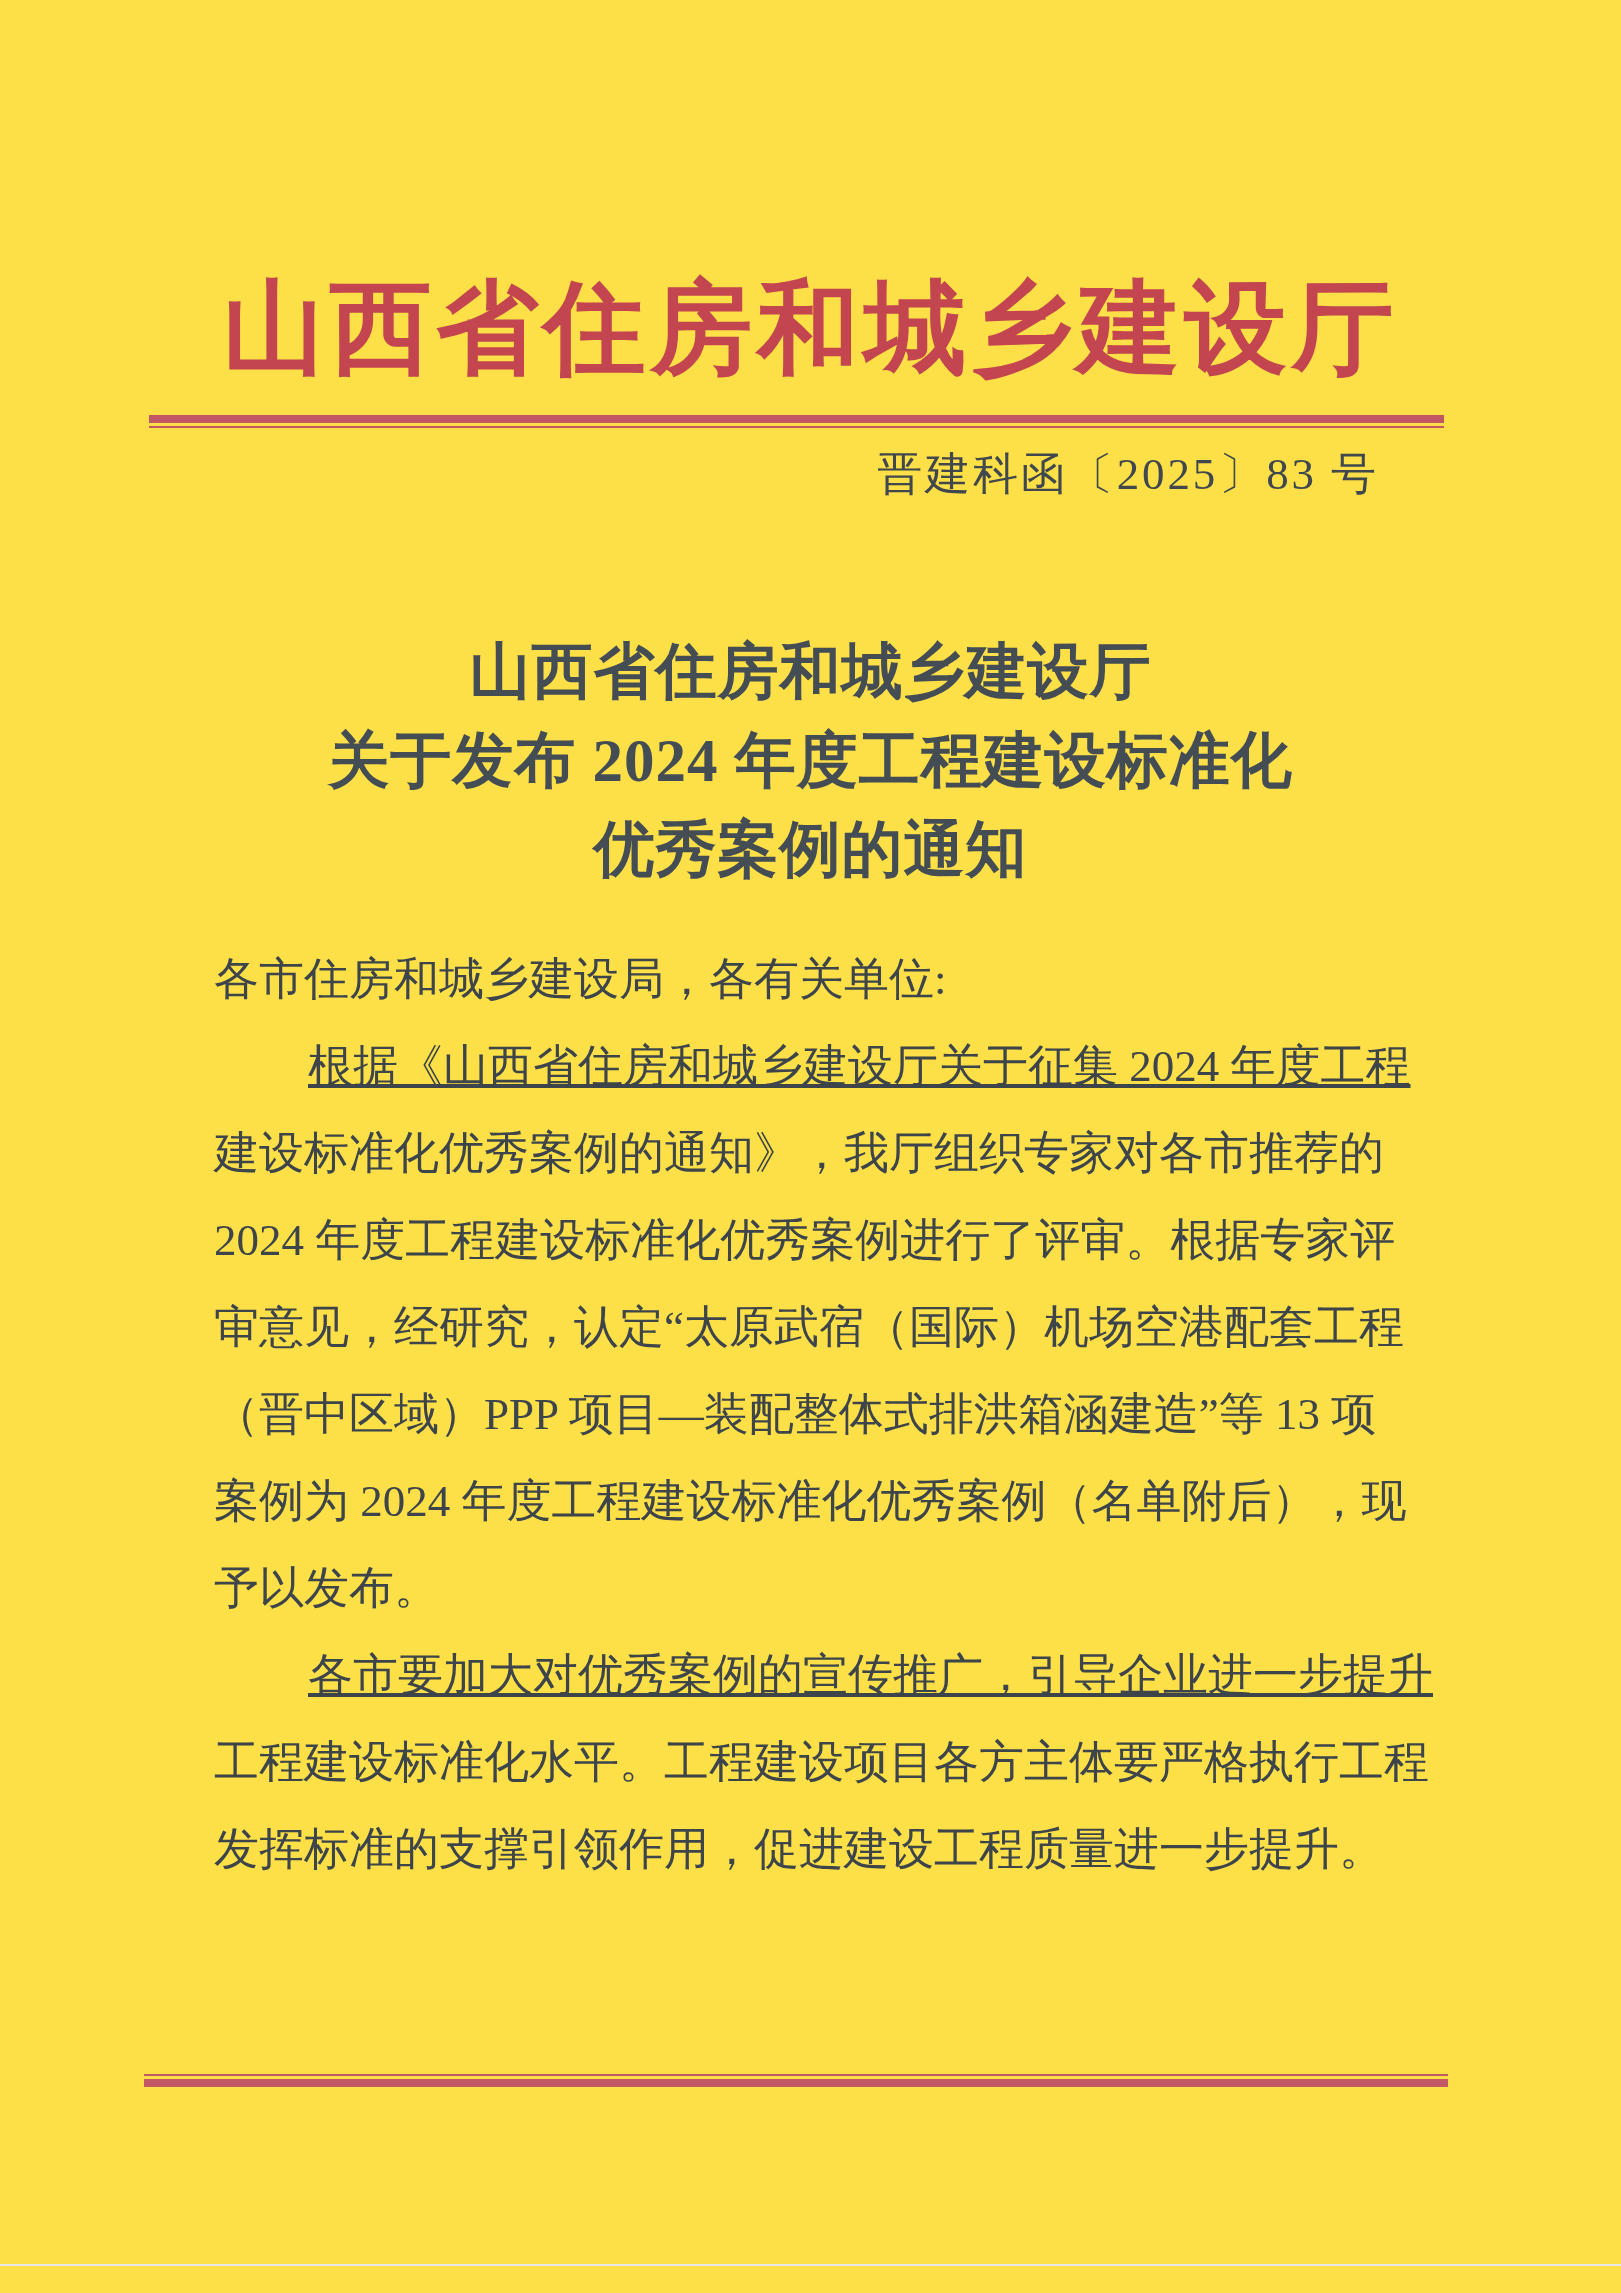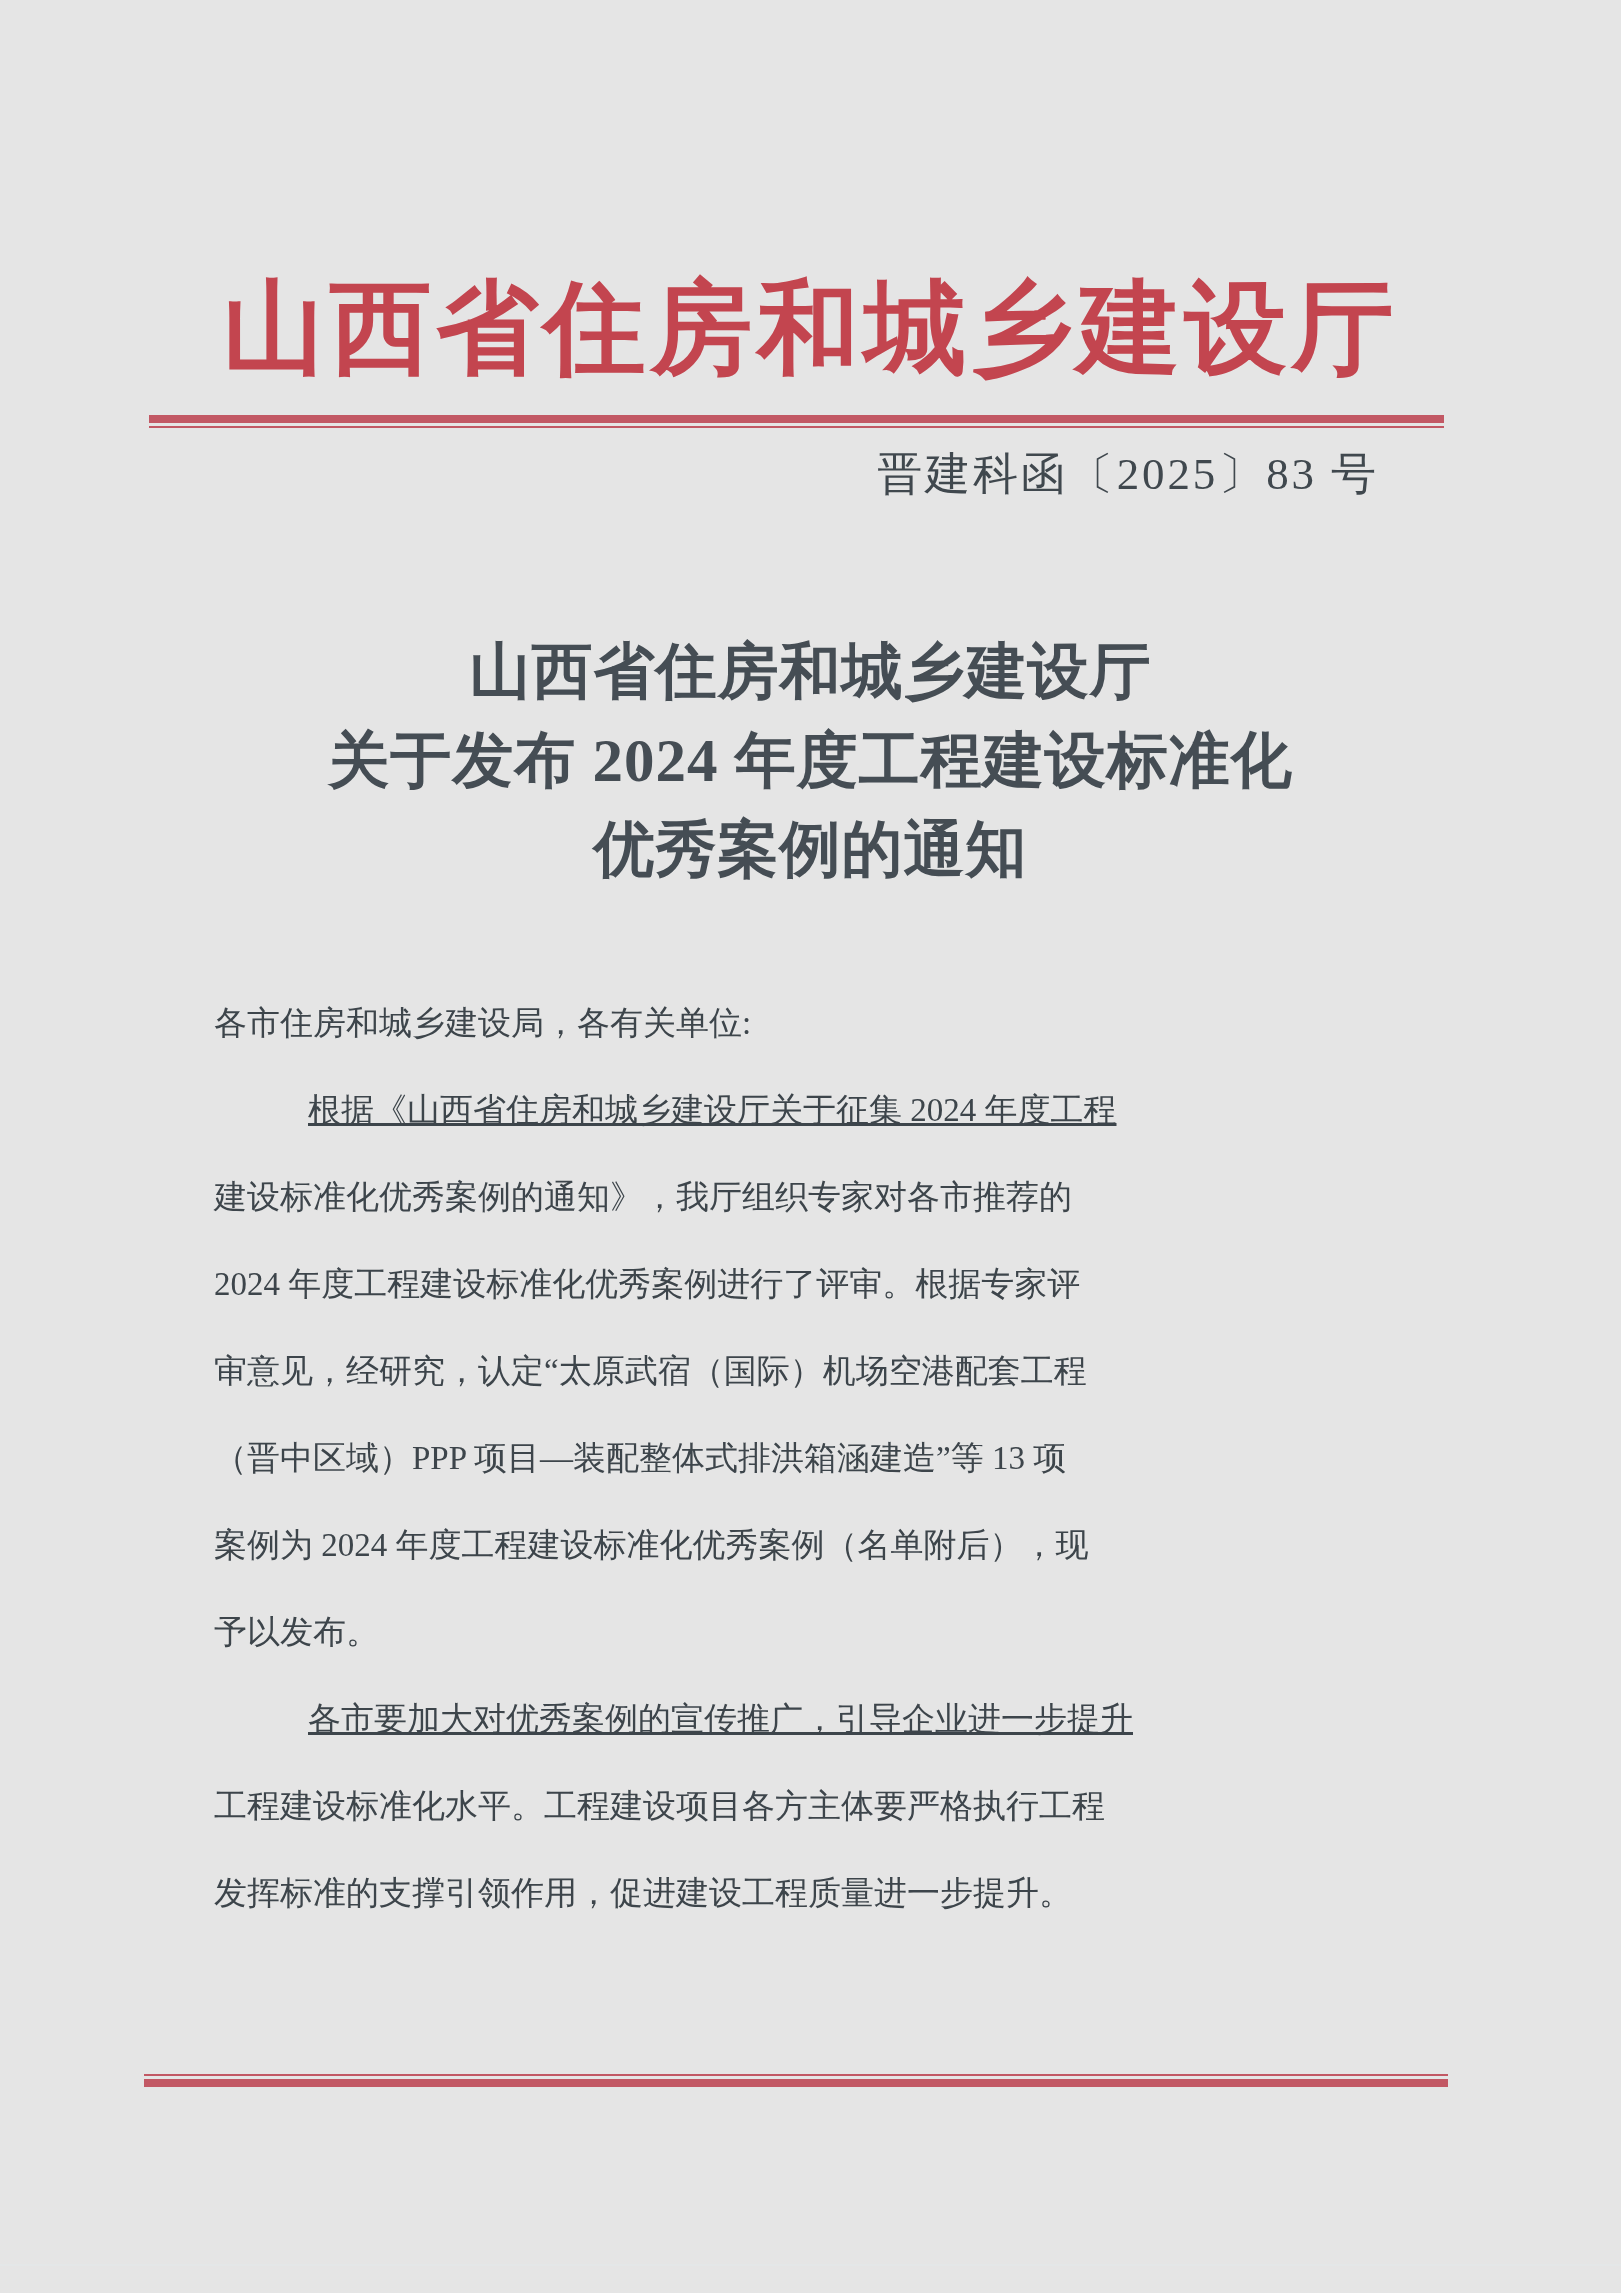--- a/index.html
+++ b/index.html
@@ -4,21 +4,21 @@
 <style>
   html, body {
     margin: 0;
     padding: 0;
     background: #ffffff;
   }
   #page {
     position: relative;
     width: 1621px;
     height: 2294px;
-    background: #e5e5e5;
+    background: #fde047;
     overflow: hidden;
     font-family: "Liberation Serif", "DejaVu Serif", serif;
   }
   
   .masthead {
     position: absolute;
     top: 267px;
     left: 0;
     width: 1621px;
     text-align: center;
@@ -64,24 +64,24 @@
     font-size: 61px;
     line-height: 89px;
     font-weight: bold;
     color: #454d54;
     letter-spacing: 1px;
   }
   .notice-title .t-line { white-space: nowrap; }
   
   .body-text {
     position: absolute;
-    top: 980px;
+    top: 936px;
     left: 214px;
     width: 1172px;
-    font-size: 33px;
+    font-size: 45px;
     line-height: 87px;
     color: #3d454b;
     letter-spacing: 0px;
   }
   .body-text .line { white-space: nowrap; }
   .body-text .indent { text-indent: 94px; text-decoration: underline; }
   
   .rule-bottom {
     position: absolute;
     top: 2074px;

